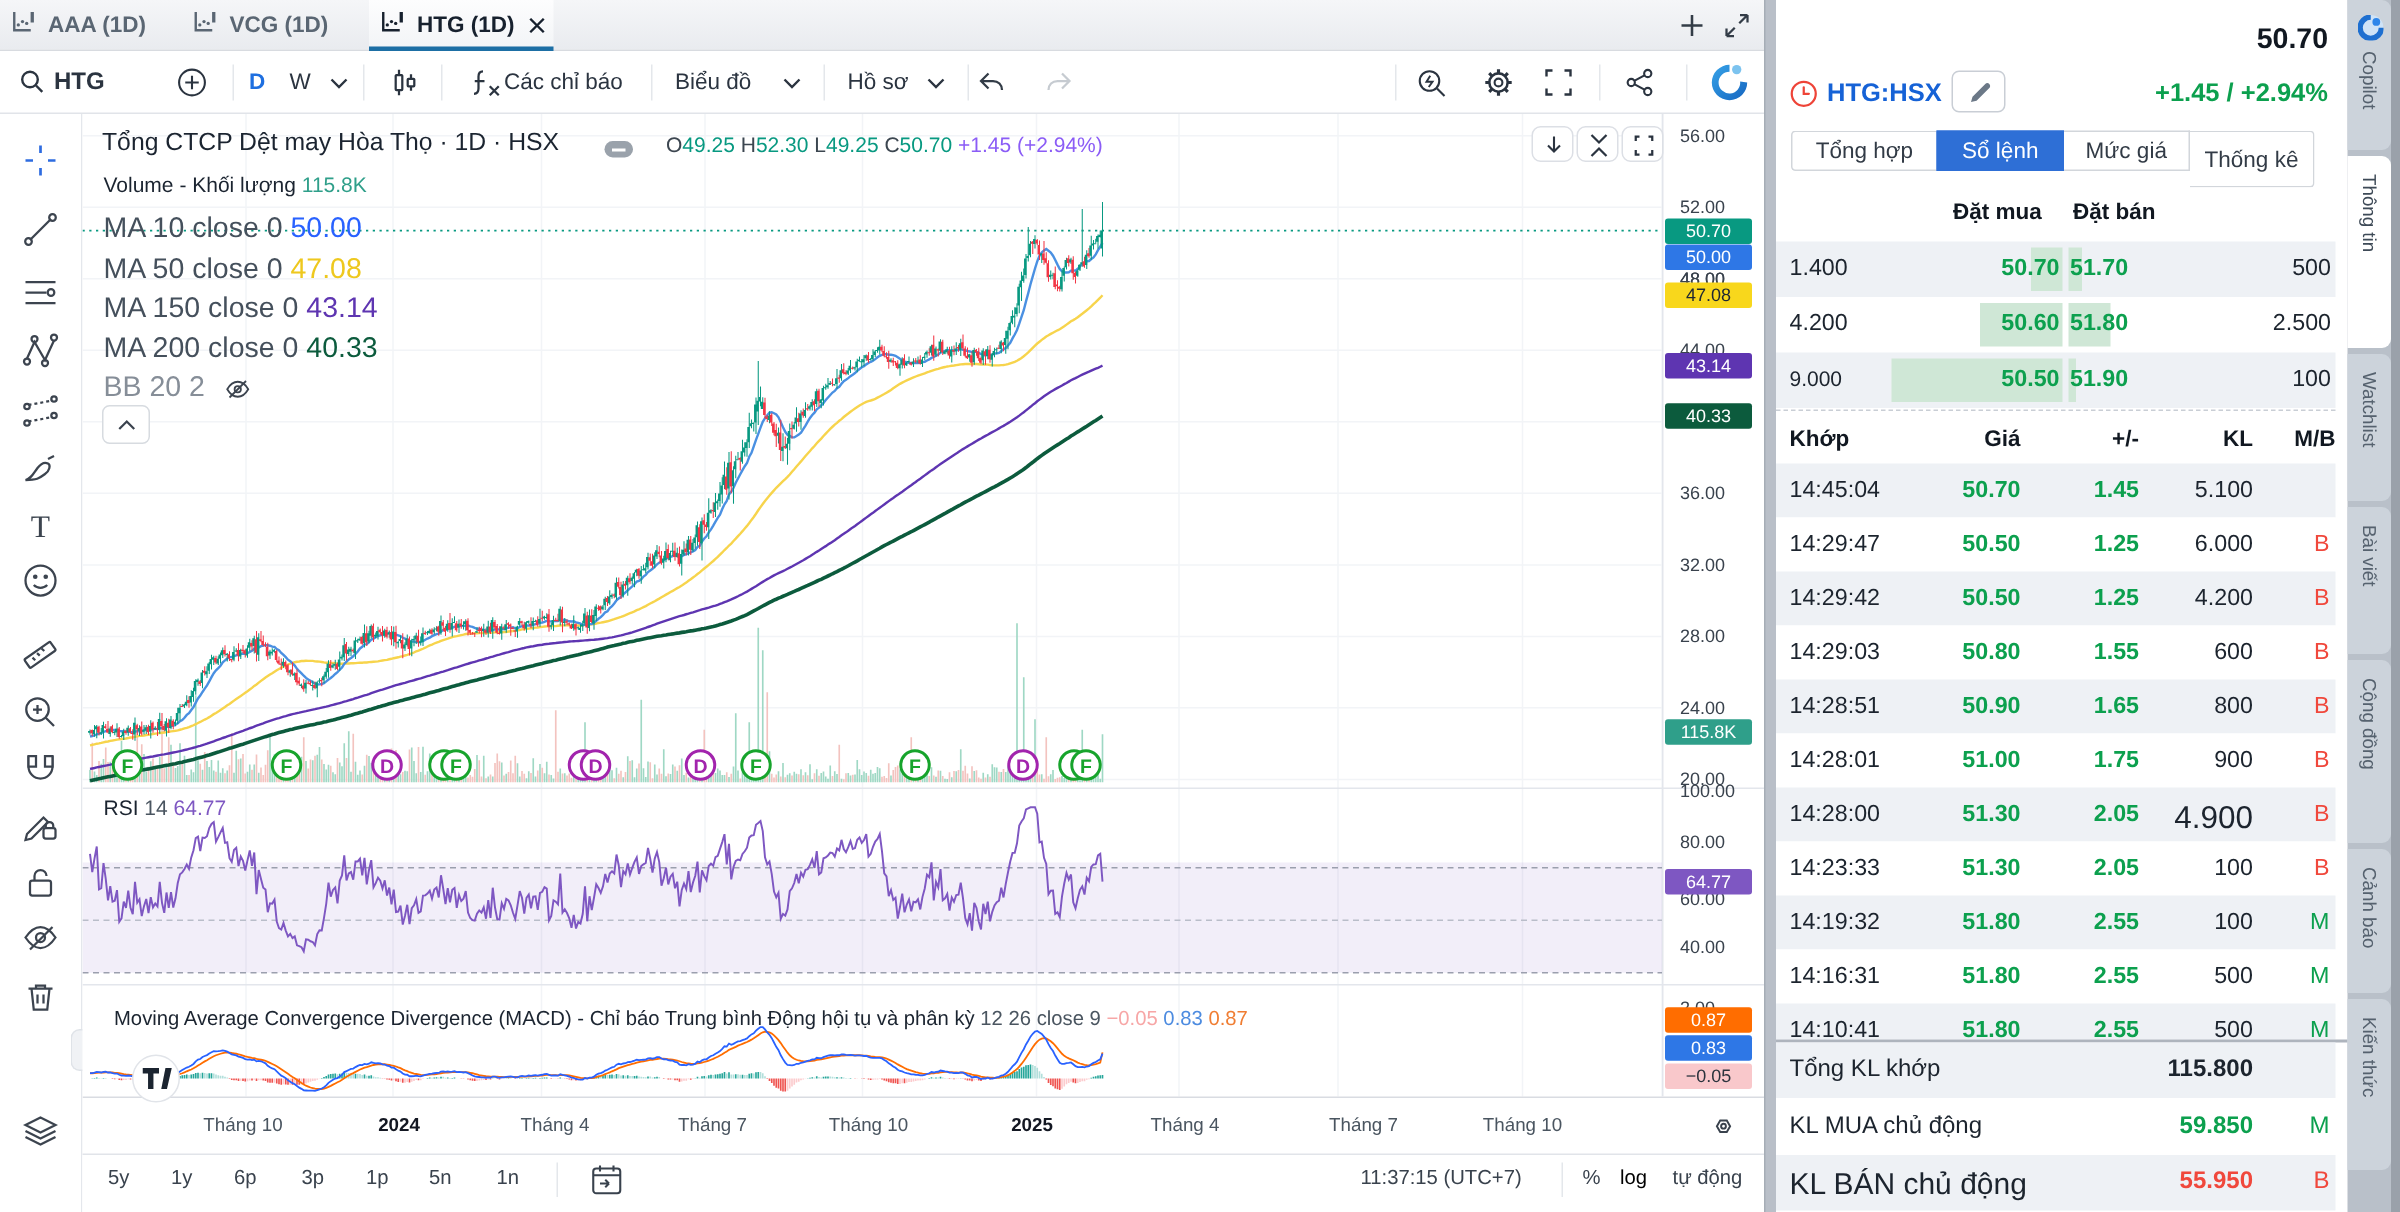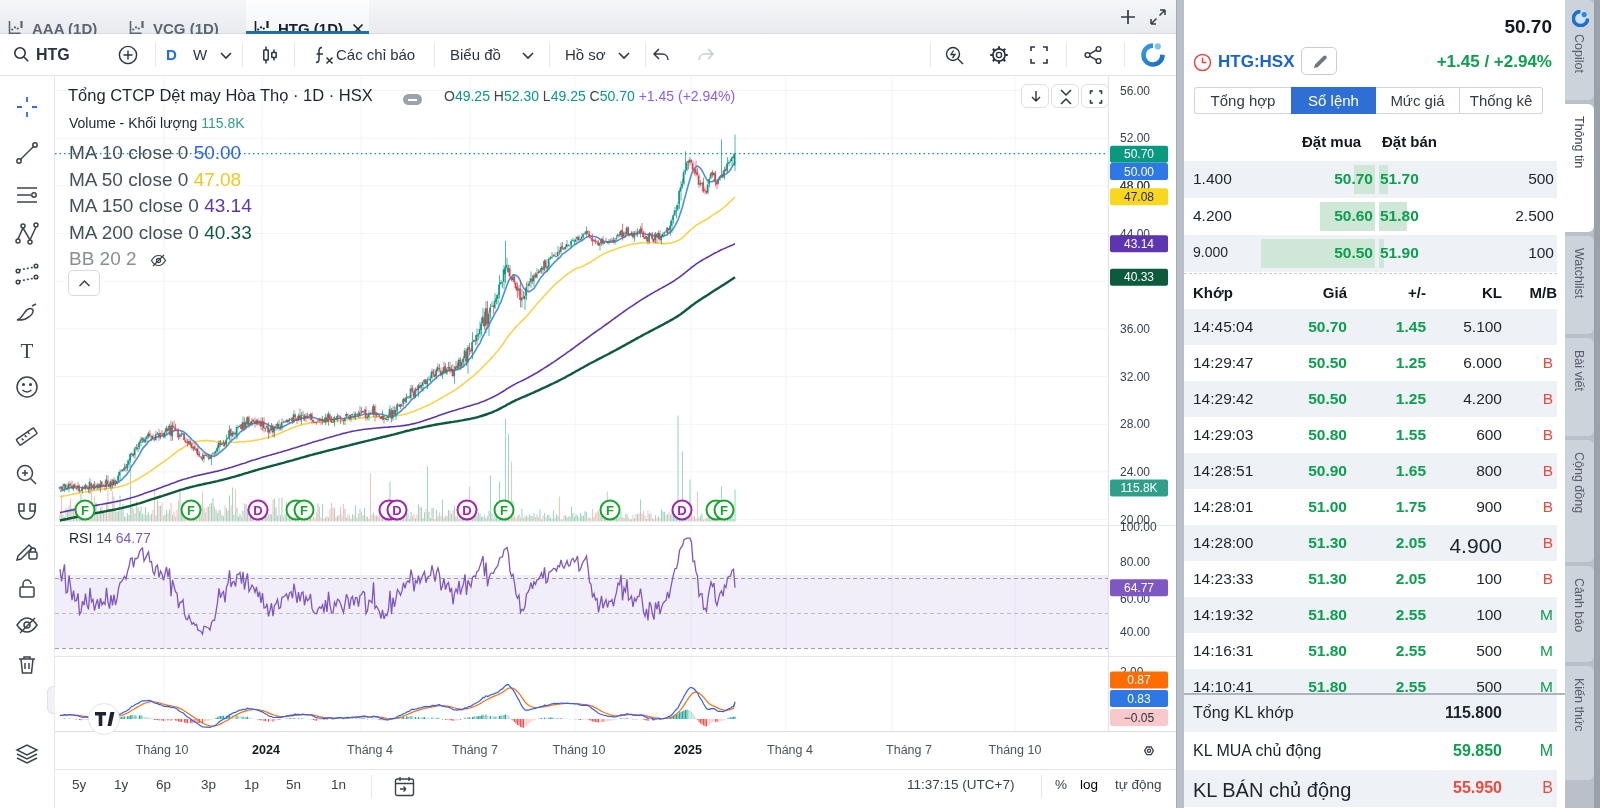--- a/index.html
+++ b/index.html
@@ -1,20 +1,20 @@
 <!DOCTYPE html>
 <html><head><meta charset="utf-8">
 <style>
 *{margin:0;padding:0;box-sizing:border-box}
 html,body{width:1600px;height:808px;overflow:hidden;font-family:"Liberation Sans",sans-serif;background:#fff}
 #app{position:relative;width:1600px;height:808px}
 .abs{position:absolute}
 
 #tabbar{left:0;top:0;width:1180px;height:34px;background:linear-gradient(#f5f6f8,#e9ebef);border-bottom:1px solid #d8dbe0}
-.tab{position:absolute;top:12px;height:33px;display:flex;align-items:center;font-size:15px;font-weight:700;color:#5a6673}
+.tab{position:absolute;top:0;height:33px;display:flex;align-items:center;font-size:15px;font-weight:700;color:#5a6673}
 .tab .ticon{margin-right:7px}
 #tab3{color:#17212e}
 #tabul{position:absolute;left:246px;top:31px;width:123px;height:3px;background:#1d6fa5}
 
 #tb2{left:0;top:34px;width:1180px;height:42px;background:#fff;border-bottom:1px solid #e1e4e9}
 #tb2 .it{position:absolute;top:0;height:41px;display:flex;align-items:center;color:#2b3440;font-size:15px}
 #tb2 .sep{position:absolute;top:9px;width:1px;height:24px;background:#e4e7eb}
 
 #ltb{left:0;top:76px;width:55px;height:732px;background:#fff;border-right:1px solid #e4e7ec}
 #ltb svg{position:absolute;left:14px}
@@ -461,20 +461,21 @@
         </svg>
       </div>
 <div class="abs" style="left:1026px;top:8px;width:28px;height:24px;border:1px solid #dcdfe5;border-radius:6px;background:#fff">
         <svg style="position:absolute;left:7px;top:5px" width="14" height="14" viewBox="0 0 14 14">
           <g stroke="#2b3440" stroke-width="1.5" fill="none">
             <path d="M4 1H1.5v3M10 1h2.5v3M12.5 10v3H10M1.5 10v3H4"></path>
           </g>
         </svg>
       </div>
 <div class="lg" style="left:14px;top:454px;font-size:14px;color:#1b2430">RSI <span style="color:#4a5560">14</span> <span style="color:#7e57c2">64.77</span></div>
+<div class="lg" style="left:21px;top:595px;font-size:13.5px;color:#1b2430">Moving Average Convergence Divergence (MACD) - Chỉ báo Trung bình Động hội tụ và phân kỳ <span style="color:#4a5560">12 26 close 9</span> <span style="color:#f7a6a6">−0.05</span> <span style="color:#4c8be0">0.83</span> <span style="color:#f07d32">0.87</span></div>
 <div class="abs" style="left:33px;top:627px;width:32px;height:32px;border:1px solid #e1e4e9;border-radius:50%;background:#fff">
         <svg style="position:absolute;left:6px;top:8px" width="20" height="16" viewBox="0 0 20 16">
           <g fill="#1b2430">
             <path d="M0 0h11v3.6H7.3V14H3.7V3.6H0z"></path>
             <path d="M12 0h4.2L13 14H9.2z" transform="translate(3.3,0)"></path>
           </g>
         </svg>
       </div>
 
 </div>
@@ -510,21 +511,21 @@
 <div class="t b" style="left:34px;top:52px;font-size:17px;color:#1662d6">HTG:HSX</div>
 <div class="abs" style="left:117px;top:47px;width:36px;height:28px;border:1px solid #c9ced5;border-radius:5px;background:#fff">
         <svg style="position:absolute;left:10px;top:6px" width="16" height="16" viewBox="0 0 16 16">
           <path d="M2 14l1-3.5L11.5 2c0.8-0.8 2-0.8 2.7 0s0.8 2 0 2.7L5.7 13.2z" fill="#6b7887"></path>
         </svg>
       </div>
 <div class="t b" style="right:13px;top:52px;font-size:17px;color:#0ca04e">+1.45 / +2.94%</div>
 <div style="position:absolute;top:87px;height:27px;border:1px solid #d2d6db;background:#fff;font-size:15px;color:#323b46;display:flex;align-items:center;justify-content:center;left:10px;width:97px;border-radius:3px 0 0 3px;border-right:none">Tổng hợp</div>
 <div style="position:absolute;top:87px;height:27px;border:1px solid #d2d6db;background:#fff;font-size:15px;color:#323b46;display:flex;align-items:center;justify-content:center;left:107px;width:85px;background:#2e6fd6;color:#fff;border-color:#2e6fd6">Sổ lệnh</div>
 <div style="position:absolute;top:87px;height:27px;border:1px solid #d2d6db;background:#fff;font-size:15px;color:#323b46;display:flex;align-items:center;justify-content:center;left:192px;width:84px;border-left:none">Mức giá</div>
-<div style="position:absolute;top:87px;height:27px;border:1px solid #d2d6db;background:#fff;font-size:15px;color:#323b46;display:flex;align-items:center;justify-content:center;left:276px;width:83px;border-left:none;border-radius:0 3px 3px 0">Thống kê</div>
+<div style="position:absolute;top:87px;height:38px;border:1px solid #d2d6db;background:#fff;font-size:15px;color:#323b46;display:flex;align-items:center;justify-content:center;left:276px;width:83px;border-left:none;border-radius:0 3px 3px 0">Thống kê</div>
 <div class="t b" style="left:118px;top:133px;font-size:15px;color:#111821">Đặt mua</div>
 <div class="t b" style="left:198px;top:133px;font-size:15px;color:#111821">Đặt bán</div>
 <div class="abs" style="left:0;top:161px;width:373px;height:37px;background:#eef1f5"></div>
 <div class="abs" style="left:170px;top:165px;width:21px;height:29px;background:#cfe7d6"></div>
 <div class="abs" style="left:195px;top:165px;width:9px;height:29px;background:#cfe7d6"></div>
 <div class="t" style="left:9px;top:170px;font-size:15.5px;color:#1c242e">1.400</div>
 <div class="t b" style="right:192px;top:170px;font-size:15.5px;color:#0ca04e">50.70</div>
 <div class="t b" style="left:196px;top:170px;font-size:15.5px;color:#0ca04e">51.70</div>
 <div class="t" style="right:11px;top:170px;font-size:15.5px;color:#1c242e">500</div>
 <div class="abs" style="left:0;top:198px;width:373px;height:37px;background:#fff"></div>

